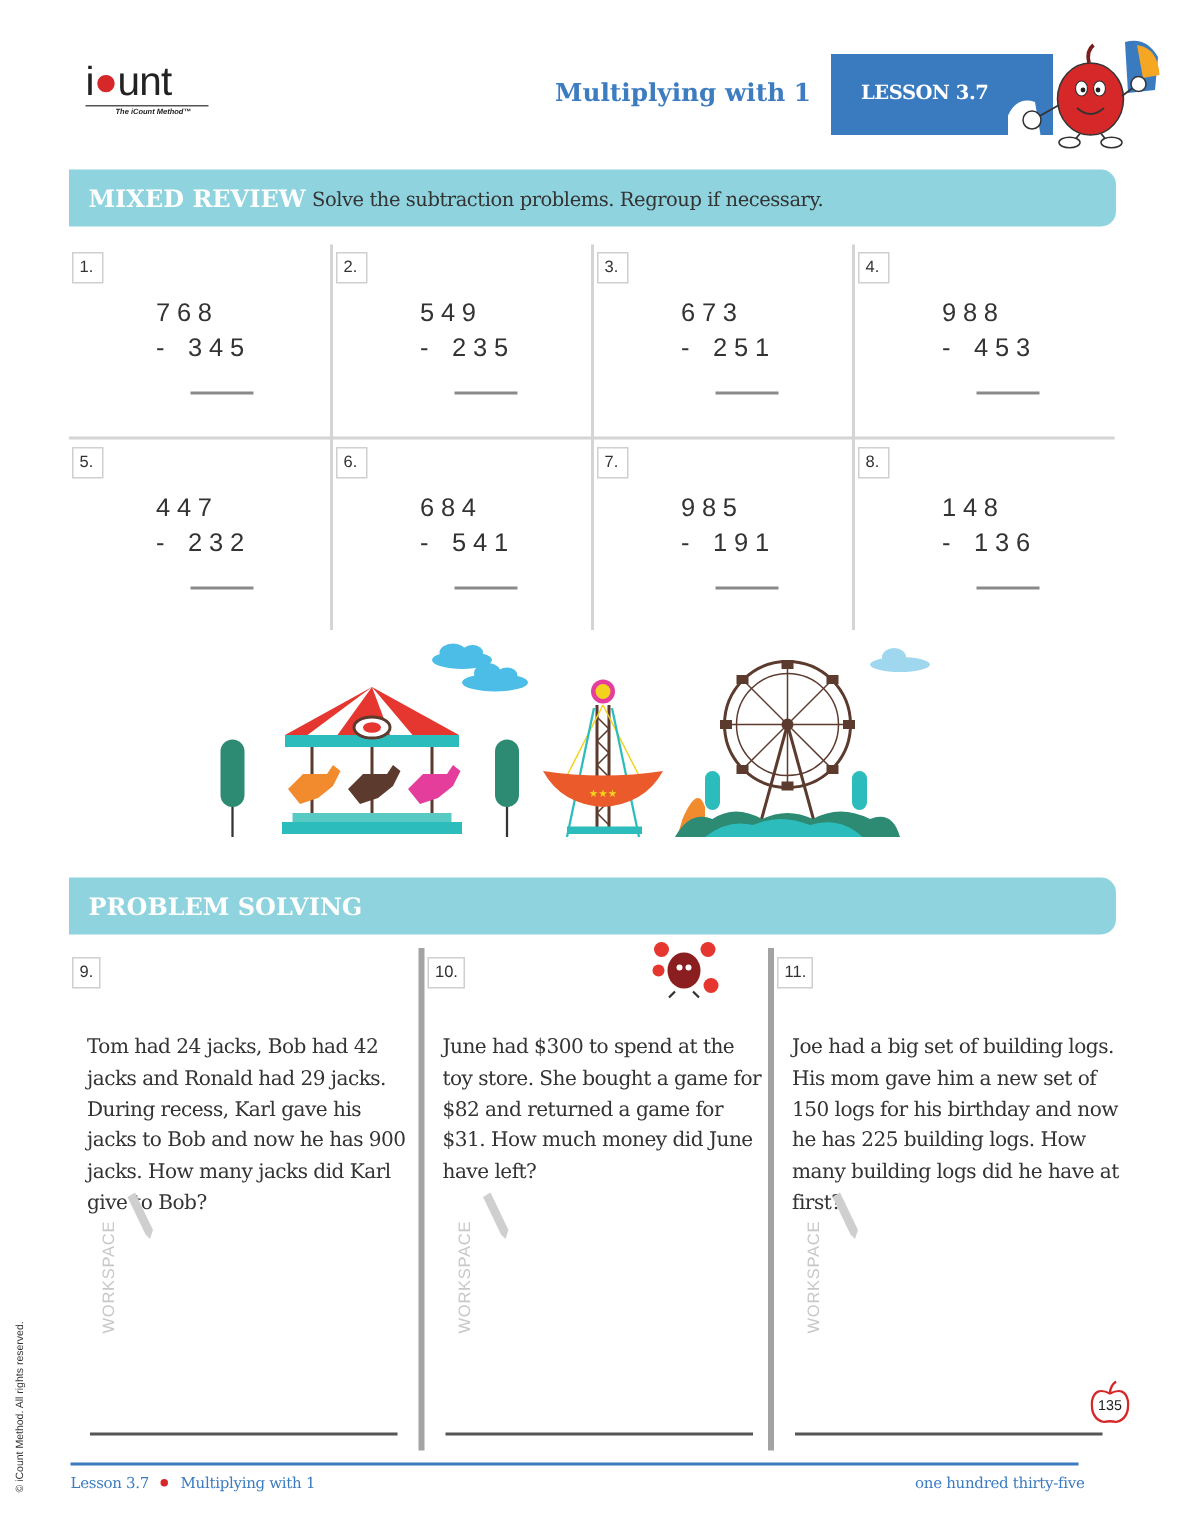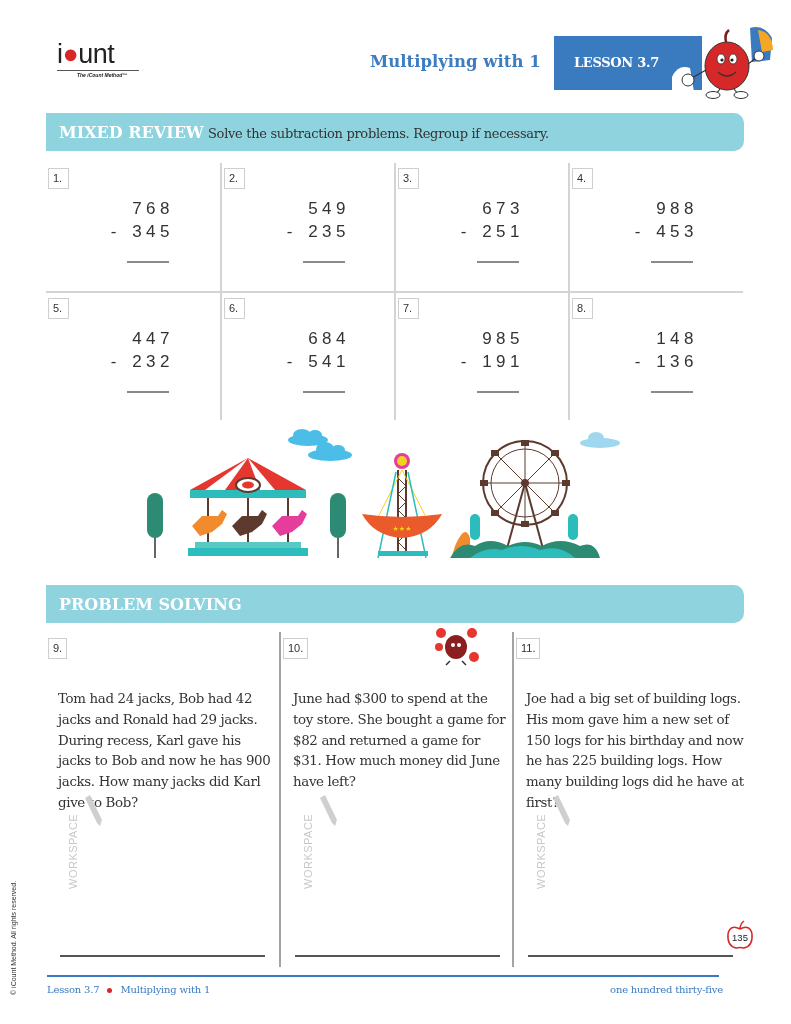--- a/index.html
+++ b/index.html
@@ -22,32 +22,32 @@
   .banner { position: absolute; left: 46px; width: 698px; height: 38px; background: #8ed3de; border-radius: 0 10px 10px 0; }
   .banner-heading { position: absolute; left: 13px; top: 10px; font-family: "DejaVu Serif", serif; font-weight: bold; font-size: 16px; color: #ffffff; white-space: nowrap; }
   .banner-instr { position: absolute; top: 13px; font-family: "DejaVu Serif", serif; font-size: 13px; color: #333; white-space: nowrap; letter-spacing: -0.3px; }
 
   
   .grid { position: absolute; left: 46px; top: 163px; width: 698px; height: 258px; }
   .cell { position: absolute; width: 175px; height: 129px; }
   .cell.divl { border-left: 2px solid #d4d4d4; }
   .cell.divt { border-top: 2px solid #d4d4d4; }
   .num-box { position: absolute; left: 2px; top: 5px; width: 21px; height: 21px; border: 1.5px solid #cfcfcf; font-family: "Liberation Sans", sans-serif; font-size: 11px; line-height: 18px; padding-left: 4px; color: #333; background: #fff; }
-  .sum { position: absolute; left: 58px; top: 36px; width: 70px; font-family: "Liberation Sans", sans-serif; font-size: 17px; color: #333; letter-spacing: 4.5px; text-align: right; }
+  .sum { position: absolute; left: 58px; top: 36px; width: 70px; font-family: "Liberation Sans", sans-serif; font-size: 17px; color: #333; letter-spacing: 4.5px; text-align: left; }
   .sum .top { display: block; height: 23px; }
   .sum .bot { display: block; height: 23px; }
   .sum .minus { margin-right: 2px; }
   .sum-rule { position: absolute; left: 81px; top: 98px; width: 42px; height: 2px; background: #8a8a8a; }
 
   
   .scene { position: absolute; left: 130px; top: 428px; width: 490px; height: 135px; }
 
   
   .wp { position: absolute; top: 632px; width: 232px; height: 335px; }
-  .wp.divl { border-left: 2px solid #a3a3a3; }
+  .wp.divl { border-left: 4px solid #a3a3a3; }
   .wp-num { position: absolute; left: 2px; top: 6px; height: 21px; border: 1.5px solid #cfcfcf; font-family: "Liberation Sans", sans-serif; font-size: 11px; line-height: 18px; padding: 0 4px; color: #333; background:#fff; }
   .wp-text { position: absolute; left: 12px; top: 33px; width: 218px; font-family: "DejaVu Serif", serif; font-size: 13.4px; line-height: 20.8px; color: #333; letter-spacing: -0.35px; margin-top: 24px; }
   .workspace { position: absolute; left: 10px; top: 170px; width: 50px; height: 90px; }
   .workspace-label { position: absolute; left: -28px; top: 36px; width: 90px; transform: rotate(-90deg); font-family: "Liberation Sans", sans-serif; font-size: 11px; letter-spacing: 0.5px; color: #c8c8c8; white-space: nowrap; }
   .answer-line { position: absolute; left: 14px; top: 323px; width: 205px; height: 1.5px; background: #555; }
 
   .mini-mascot { position: absolute; left: 434px; top: 627px; width: 46px; height: 40px; }
 
   
   .copyright { position: absolute; left: 10px; top: 995px; transform-origin: left top; transform: rotate(-90deg); font-family: "Liberation Sans", sans-serif; font-size: 7px; color: #333; white-space: nowrap; }

